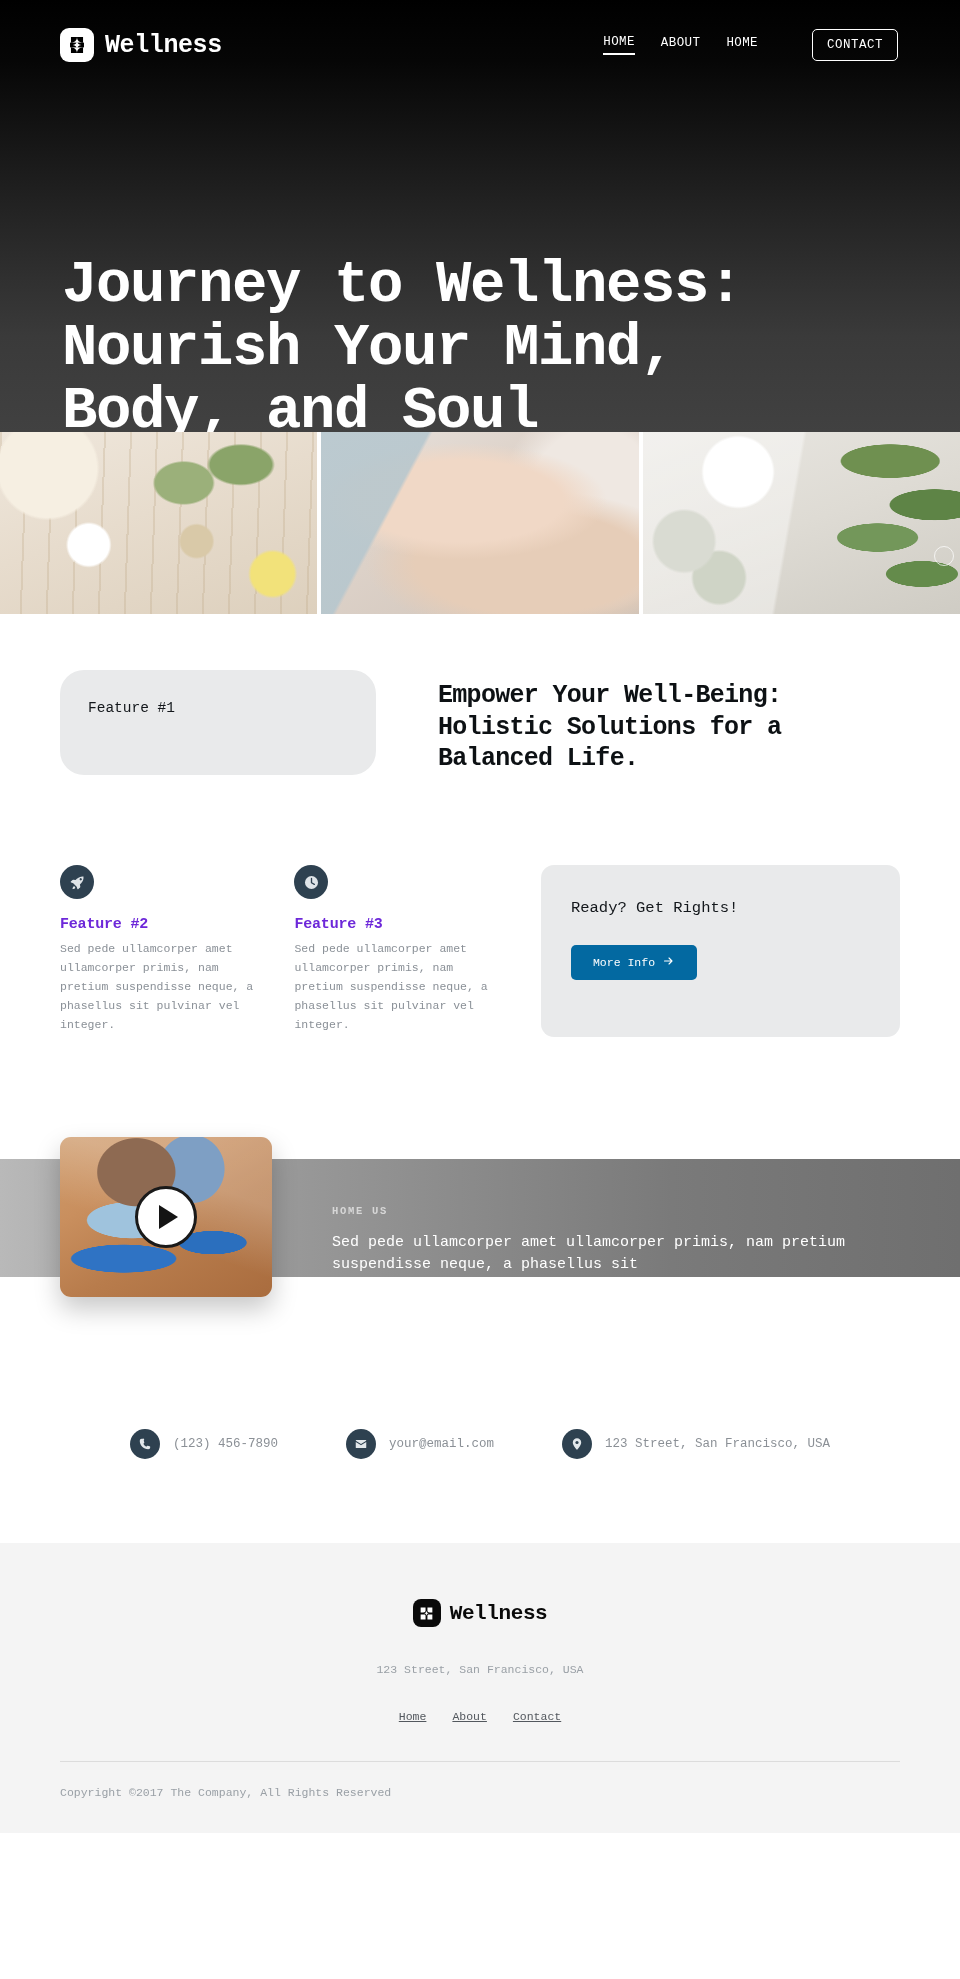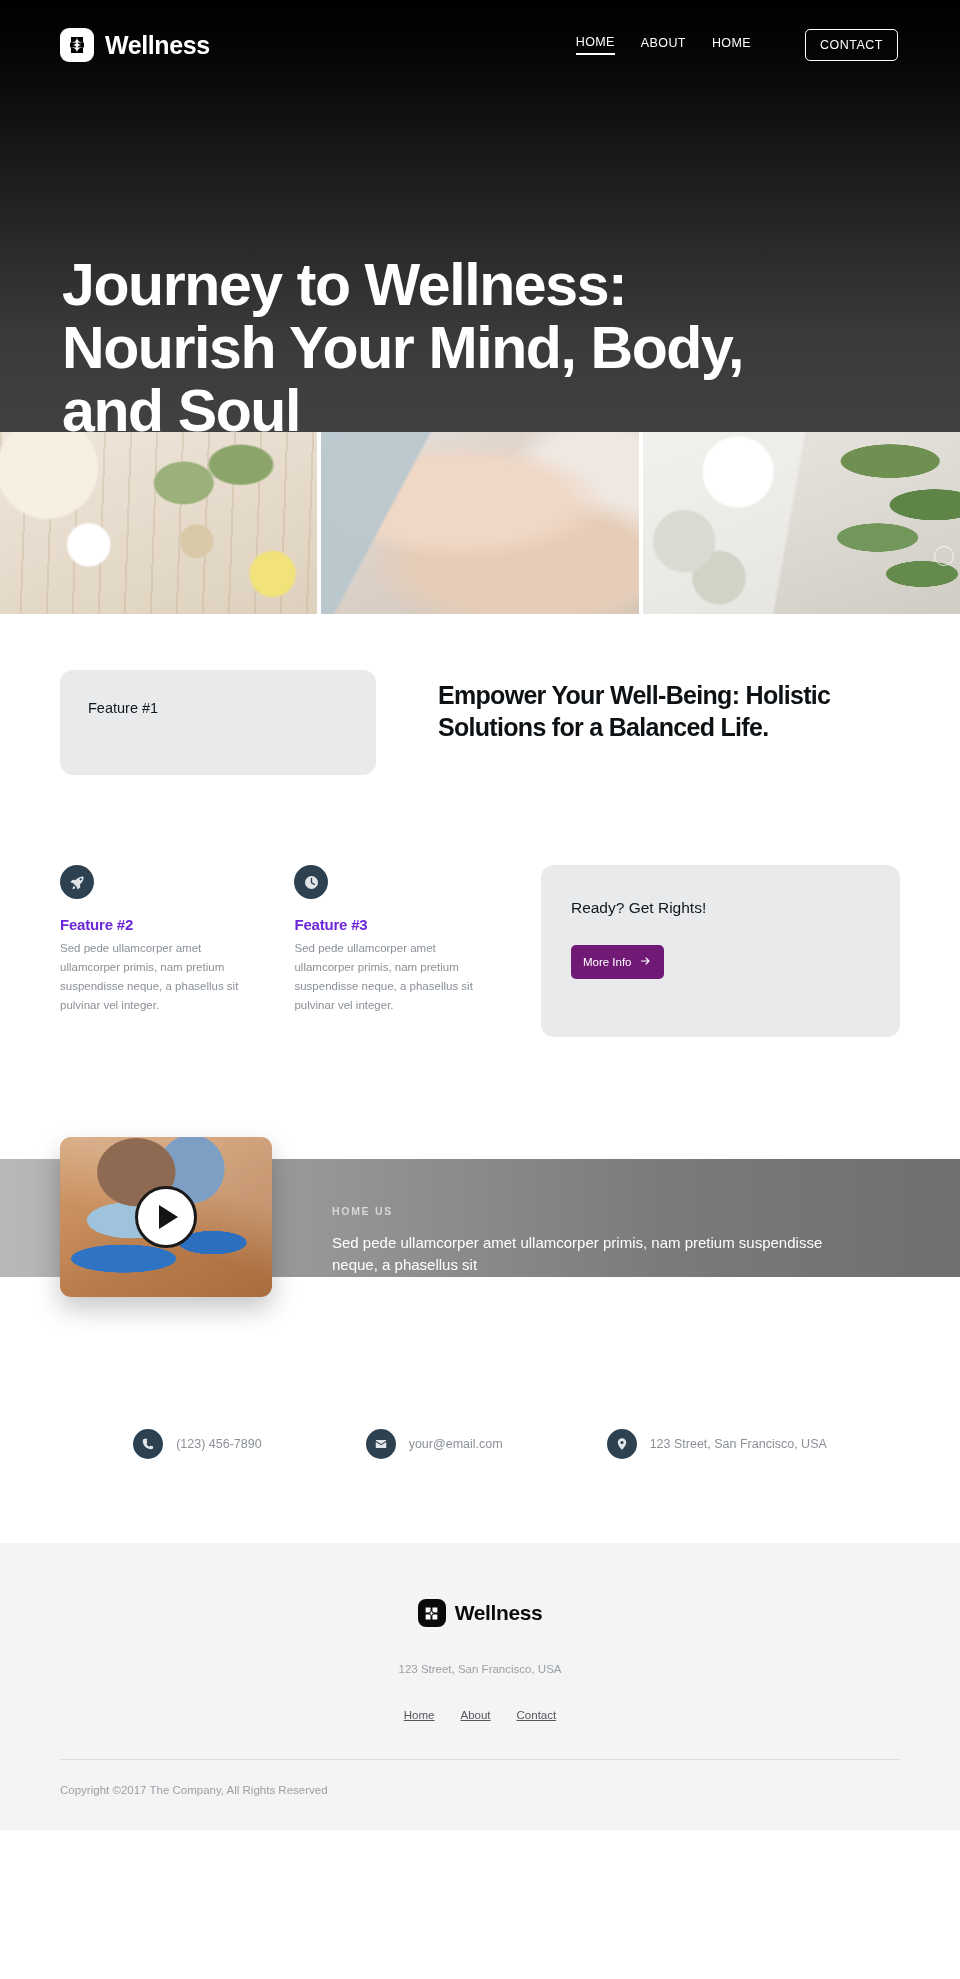--- a/index.html
+++ b/index.html
@@ -2,21 +2,21 @@
 <html><head>
 <meta charset="utf-8">
 <style>
   * { box-sizing: border-box; margin: 0; padding: 0; }
   html, body {
     width: 960px;
     background: #ffffff;
     font-family: "Liberation Sans", sans-serif;
     -webkit-font-smoothing: antialiased;
   }
-  .page { width: 960px; position: relative; overflow: hidden; }
+  .page { width: 960px; position: relative; overflow: hidden; font-family: Liberation Mono, monospace; }
 
   
   .hero {
     position: relative;
     width: 960px;
     height: 432px;
     background: linear-gradient(180deg, #000000 0%, #060606 14%, #1c1c1c 40%, #2e2e2e 62%, #3a3a3a 78%, #414141 100%);
     overflow: hidden;
   }
   .navbar {
@@ -128,21 +128,21 @@
     width: 20px; height: 20px; border-radius: 50%;
     border: 1.5px solid rgba(255,255,255,.72);
   }
 
   
   .features { padding: 56px 60px 0 60px; }
   .feature-top { display: flex; gap: 54px; align-items: flex-start; }
   .feature-card {
     width: 316px; min-height: 105px;
     background: #e9eaeb;
-    border-radius: 13px;
+    border-radius: 24px;
     padding: 30px 28px;
   }
   .feature-card-title { font-size: 14.5px; color: #13171b; }
   .section-head {
     flex: 1;
     font-size: 25px;
     line-height: 1.26;
     font-weight: 700;
     color: #0d1114;
     letter-spacing: -0.7px;
@@ -171,24 +171,24 @@
 
   .cta-card {
     margin-left: 12px;
     width: 386px; min-height: 172px;
     background: #e9eaeb; border-radius: 13px;
     padding: 34px 30px;
   }
   .cta-title { font-size: 15.5px; color: #13171b; margin-bottom: 28px; }
   .cta-btn {
     display: inline-flex; align-items: center; gap: 7px;
-    background: #701a75; color: #ffffff;
+    background: #0369a1; color: #ffffff;
     border: none; border-radius: 5px;
     font-family: inherit; font-size: 11.5px;
-    padding: 10px 12px; cursor: pointer;
+    padding: 10px 22px; cursor: pointer;
   }
 
   
   .about-wrap { position: relative; margin-top: 100px; height: 160px; }
   .about-band {
     position: absolute; left: 0; top: 22px;
     width: 960px; height: 118px;
     background: linear-gradient(90deg,#b9b9b9 0%, #9f9f9f 22%, #7a7a7a 70%, #6f6f6f 100%);
   }
   .about-band-inner { position: absolute; left: 332px; top: 46px; }
@@ -225,21 +225,21 @@
   .play-tri {
     width: 0; height: 0; margin-left: 5px;
     border-left: 19px solid #141414;
     border-top: 12px solid transparent;
     border-bottom: 12px solid transparent;
   }
 
   
   .contact-row {
     display: flex; justify-content: center; align-items: center;
-    gap: 104px; padding: 132px 0 84px 0;
+    gap: 68px; padding: 132px 0 84px 0;
   }
   .contact-item { display: flex; align-items: center; gap: 13px; }
   .contact-icon {
     width: 30px; height: 30px; border-radius: 50%;
     background: #2e4150;
     display: flex; align-items: center; justify-content: center;
   }
   .contact-text { font-size: 12.5px; color: #8b9096; }
 
   

